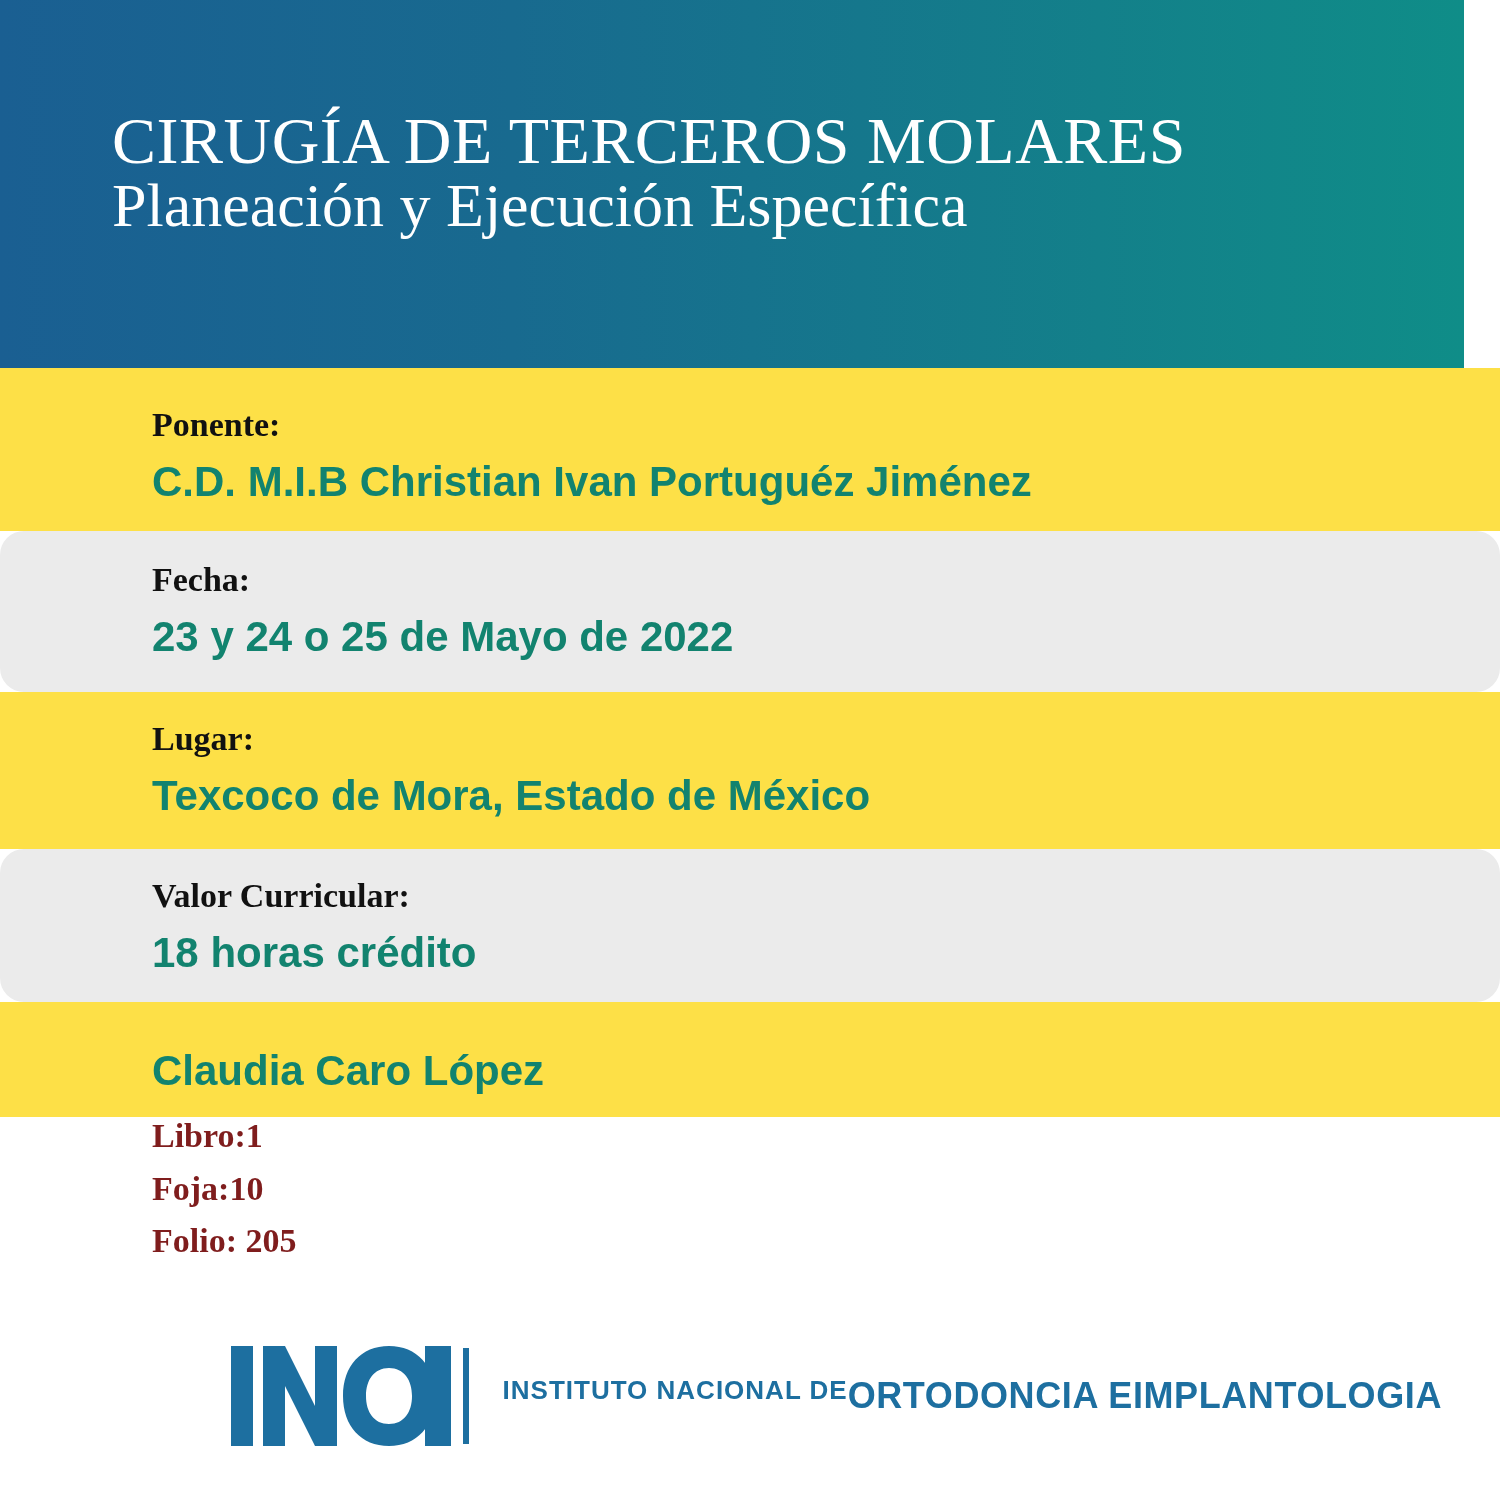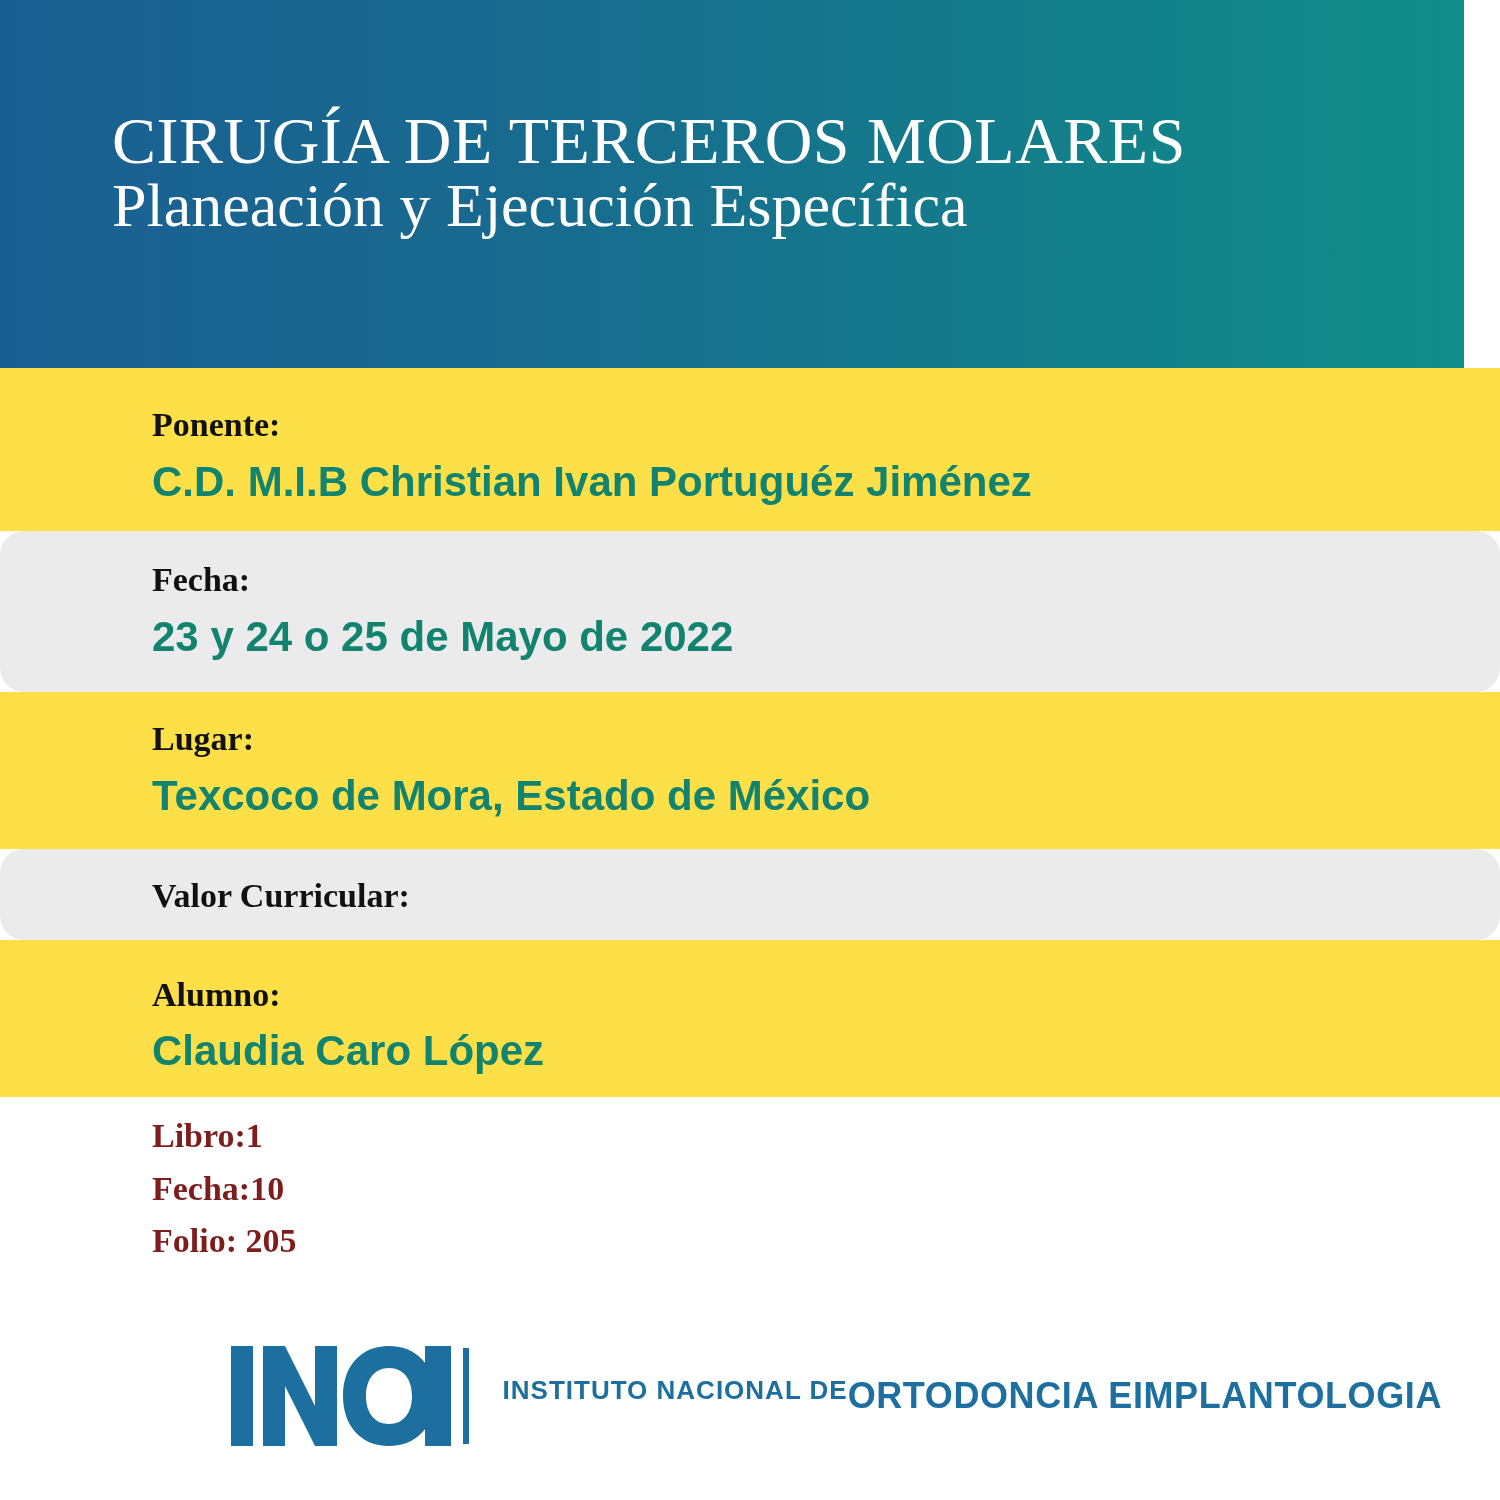--- a/index.html
+++ b/index.html
@@ -165,32 +165,32 @@
       <div class="row-value">23 y 24 o 25 de Mayo de 2022</div>
     </div>
 
     <div class="row row-lugar">
       <div class="row-label">Lugar:</div>
       <div class="row-value">Texcoco de Mora, Estado de México</div>
     </div>
 
     <div class="row row-valor shaded">
       <div class="row-label">Valor Curricular:</div>
+      <div class="row-value">18 horas crédito</div>
     </div>
 
     <div class="row row-alumno">
-      <div class="row-label">Alumno:</div>
       <div class="row-value">Claudia Caro López</div>
     </div>
 
   </div>
 
   <div class="registry">
     <div>Libro:1</div>
-    <div>Fecha:10</div>
+    <div>Foja:10</div>
     <div>Folio: 205</div>
   </div>
 
   <div class="logo">
     <svg class="logo-mark" width="228" height="112" viewBox="0 0 228 112">
 
       <rect x="2" y="6" width="22" height="100" fill="#1d6fa0"></rect>
 
       <path d="M34 106 L34 6 L56 6 L86 66 L86 6 L108 6 L108 106 L86 106 L56 46 L56 106 Z" fill="#1d6fa0"></path>
 

